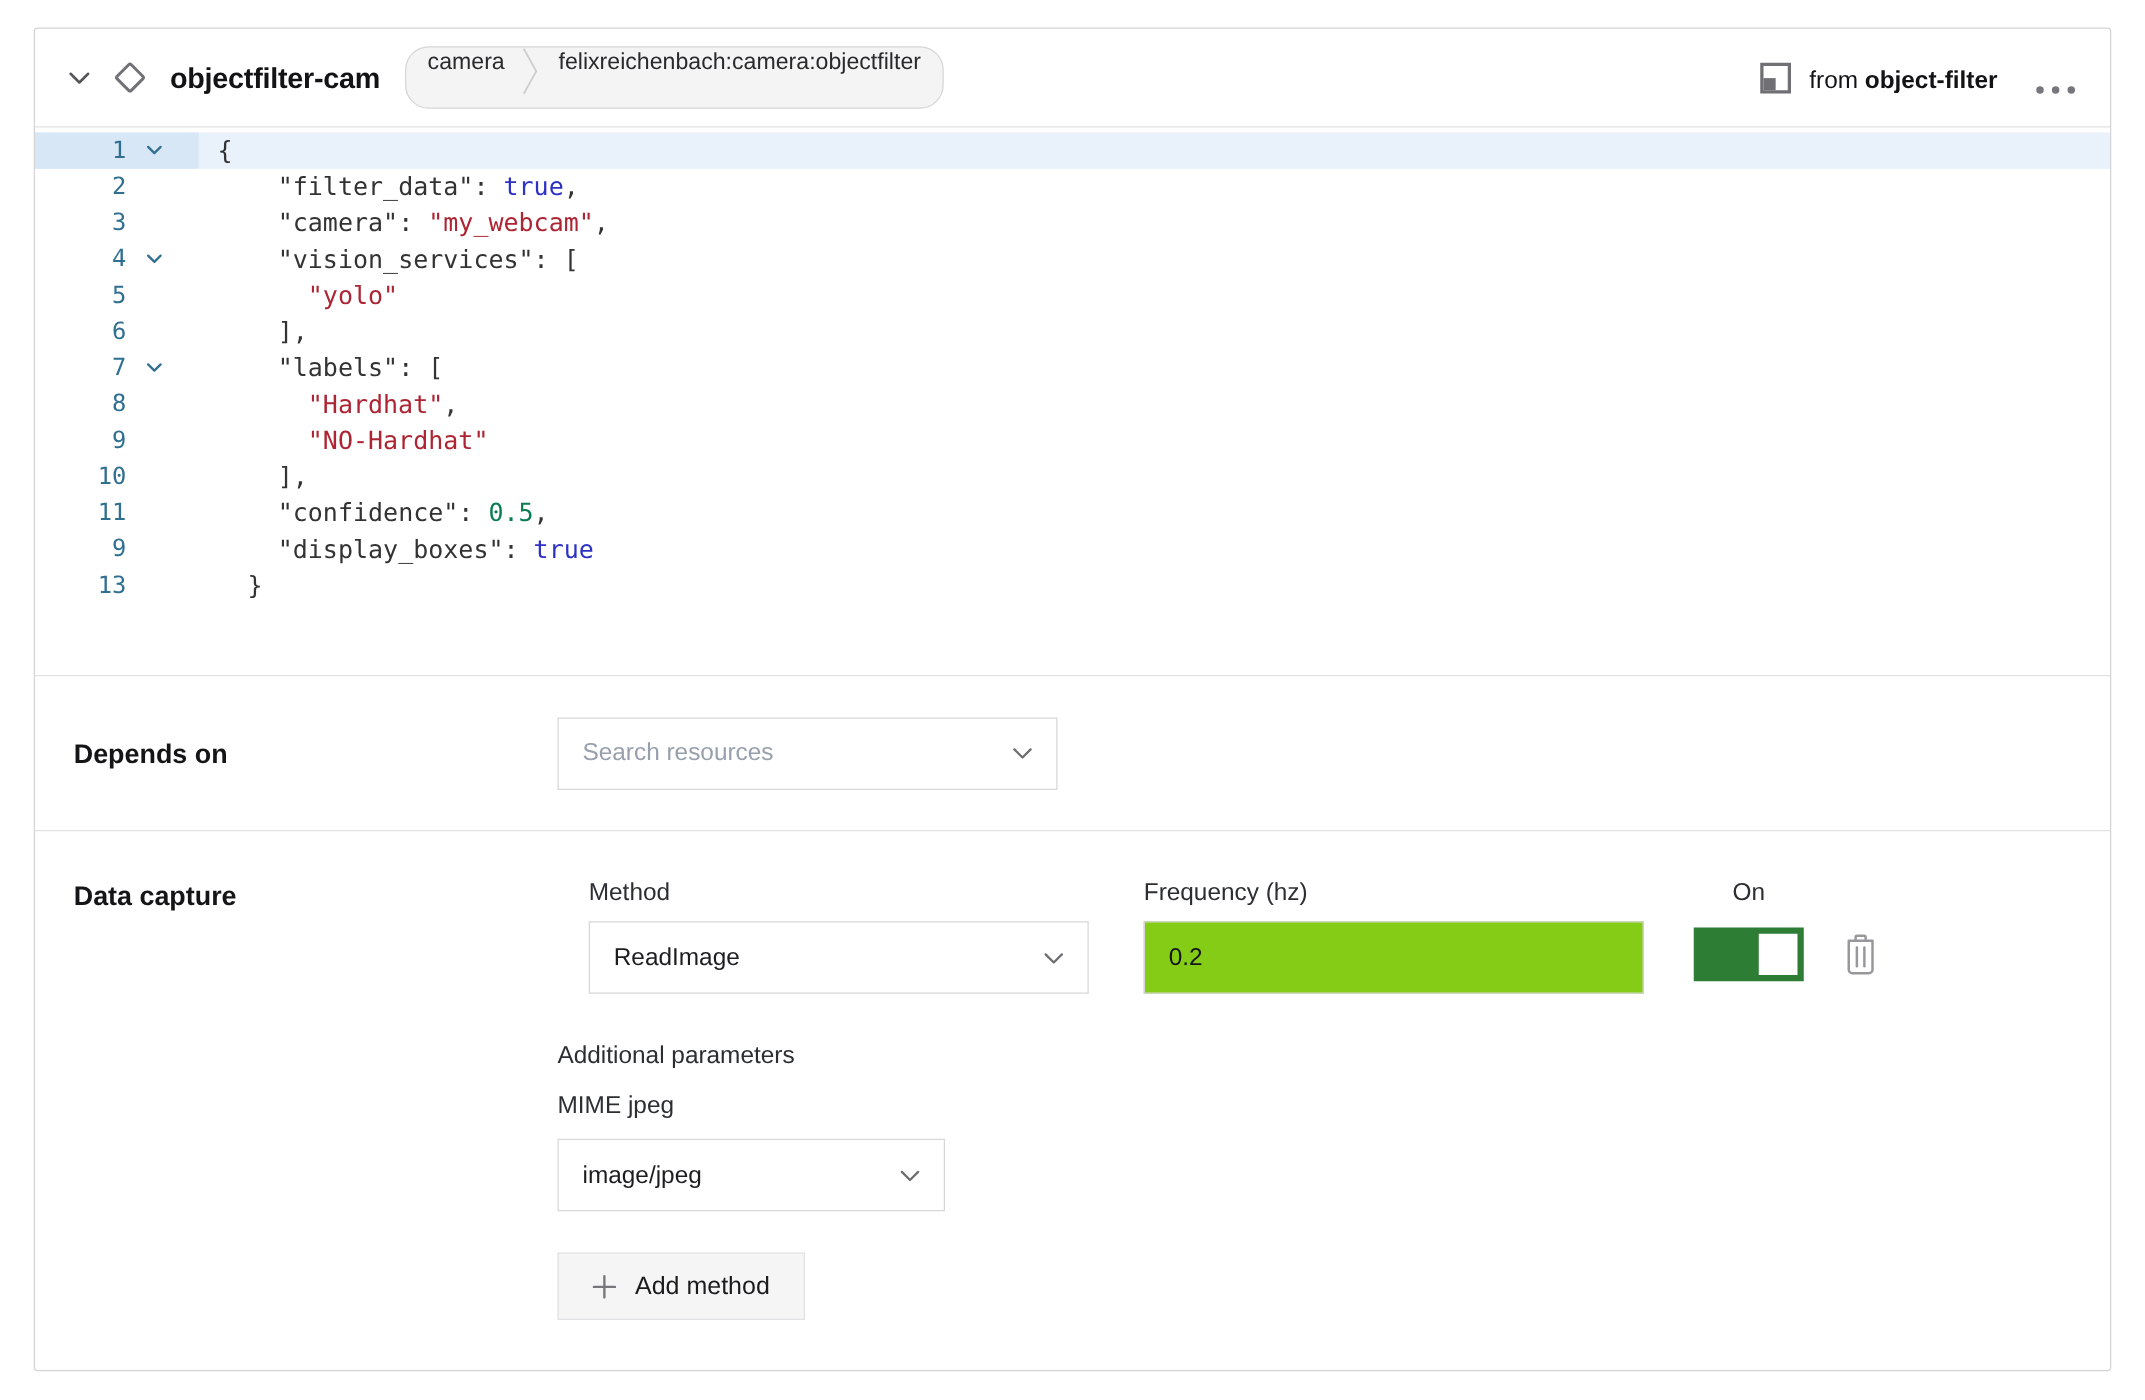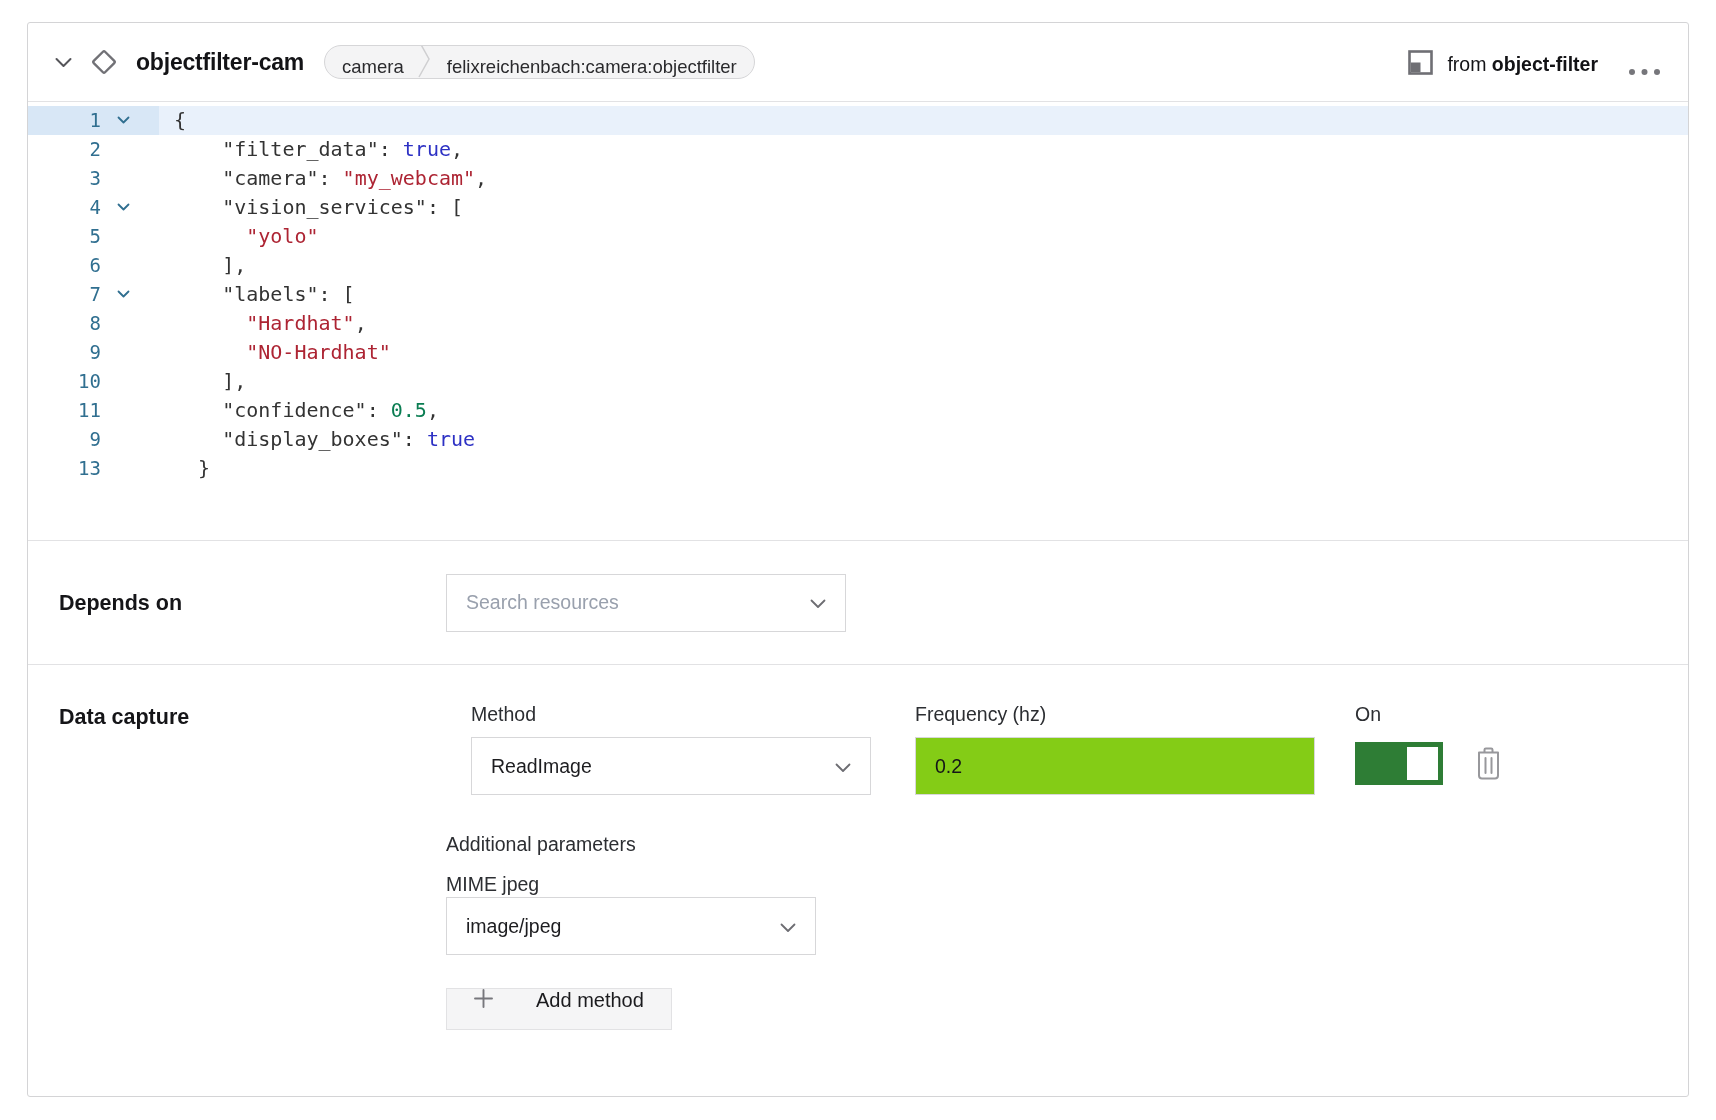--- a/index.html
+++ b/index.html
@@ -25,22 +25,22 @@
     display:flex; align-items:center;
     padding:0 27px;
   }
   .hdr-left { display:flex; align-items:center; flex:1; min-width:0; }
   .icon-btn { background:none; border:none; padding:0; cursor:pointer; display:flex; align-items:center; }
   .collapse { margin-right:16px; }
   .diamond { margin-right:16px; }
   .title { font-size:23px; font-weight:700; color:#131316; letter-spacing:-0.2px; white-space:nowrap; }
   .pill {
     margin-left:20px;
-    display:flex; align-items:flex-end;
-    height:34px;
+    display:flex; align-items:flex-start;
+    height:50px;
     border:1px solid #d6d6d8;
     background:#f4f4f5;
     border-radius:19px;
     font-size:18.5px; color:#2a2a2d;
     overflow:hidden;
   }
   .pill-seg { display:flex; align-items:center; padding:0 17px; white-space:nowrap; }
   .pill-seg.first { padding-right:14px; }
   .pill-div { display:flex; align-items:center; }
   .hdr-right { display:flex; align-items:flex-end; white-space:nowrap; }
@@ -93,49 +93,48 @@
   .selectbox .ph { color:#99a0ad;text-align:right; }
 
   .capture { padding-top:38px; padding-bottom:33px; align-items:flex-start; }
   .capture .section-label { padding-top:2px; }
   .fields { flex:1; min-width:0; }
   .row1 { display:flex; align-items:flex-start; }
   .fgroup { display:flex; flex-direction:column;margin-left:25px; }
   .flabel { font-size:19.5px; color:#2c2e32; height:25px; margin-bottom:9px; white-space:nowrap; }
   .g-method { width:400px; margin-right:19px; }
   .g-freq   { width:400px; margin-right:15px; }
-  .g-toggle { margin-right:32px; }
+  .g-toggle { margin-right:32px;align-items:center; }
   .tinput {
     width:400px; height:58px;
     border:1px solid #d7d7d9; background:#84cc16;
     padding:0 19px; font-size:19.5px; color:#151518;
     font-family:"Liberation Sans",sans-serif;
     outline:none;
   }
   .toggle {
     width:88px; height:43px; margin-top:5px;
     background:var(--toggle-on,#2e7d35);
     border:none; position:relative; cursor:pointer; padding:0;
   }
   .toggle .knob { position:absolute; top:5px; bottom:5px; right:5px; width:31px; background:#fff; }
   .trash-btn { background:none; border:none; padding:0; margin-top:44px; cursor:pointer; display:flex; }
 
   .addl-label { font-size:19.5px; color:#2c2e32; margin-top:38px; }
   .mime-label { font-size:19.5px; color:#2c2e32; margin-top:17px; }
-  .mime-select { width:370px; margin-top:1px; }
+  .mime-select { width:310px; margin-top:15px; }
 
   .add-btn {
     margin-top:33px;
-    display:inline-flex; align-items:flex-start;
-    height:42px; padding:0 27px;
+    display:inline-flex; align-items:center;
+    height:54px; padding:0 27px;
     background:#f5f5f6; border:1px solid #e2e2e4;
     font-size:20px; color:#1b1b1e;
     font-family:"Liberation Sans",sans-serif;
     cursor:pointer;
-    gap:28px;
   }
   .add-btn .plus { display:flex; margin-right:15px; }
 </style>
 </head>
 <body>
 
 <div class="card">
 
   <div class="hdr">
     <div class="hdr-left">

